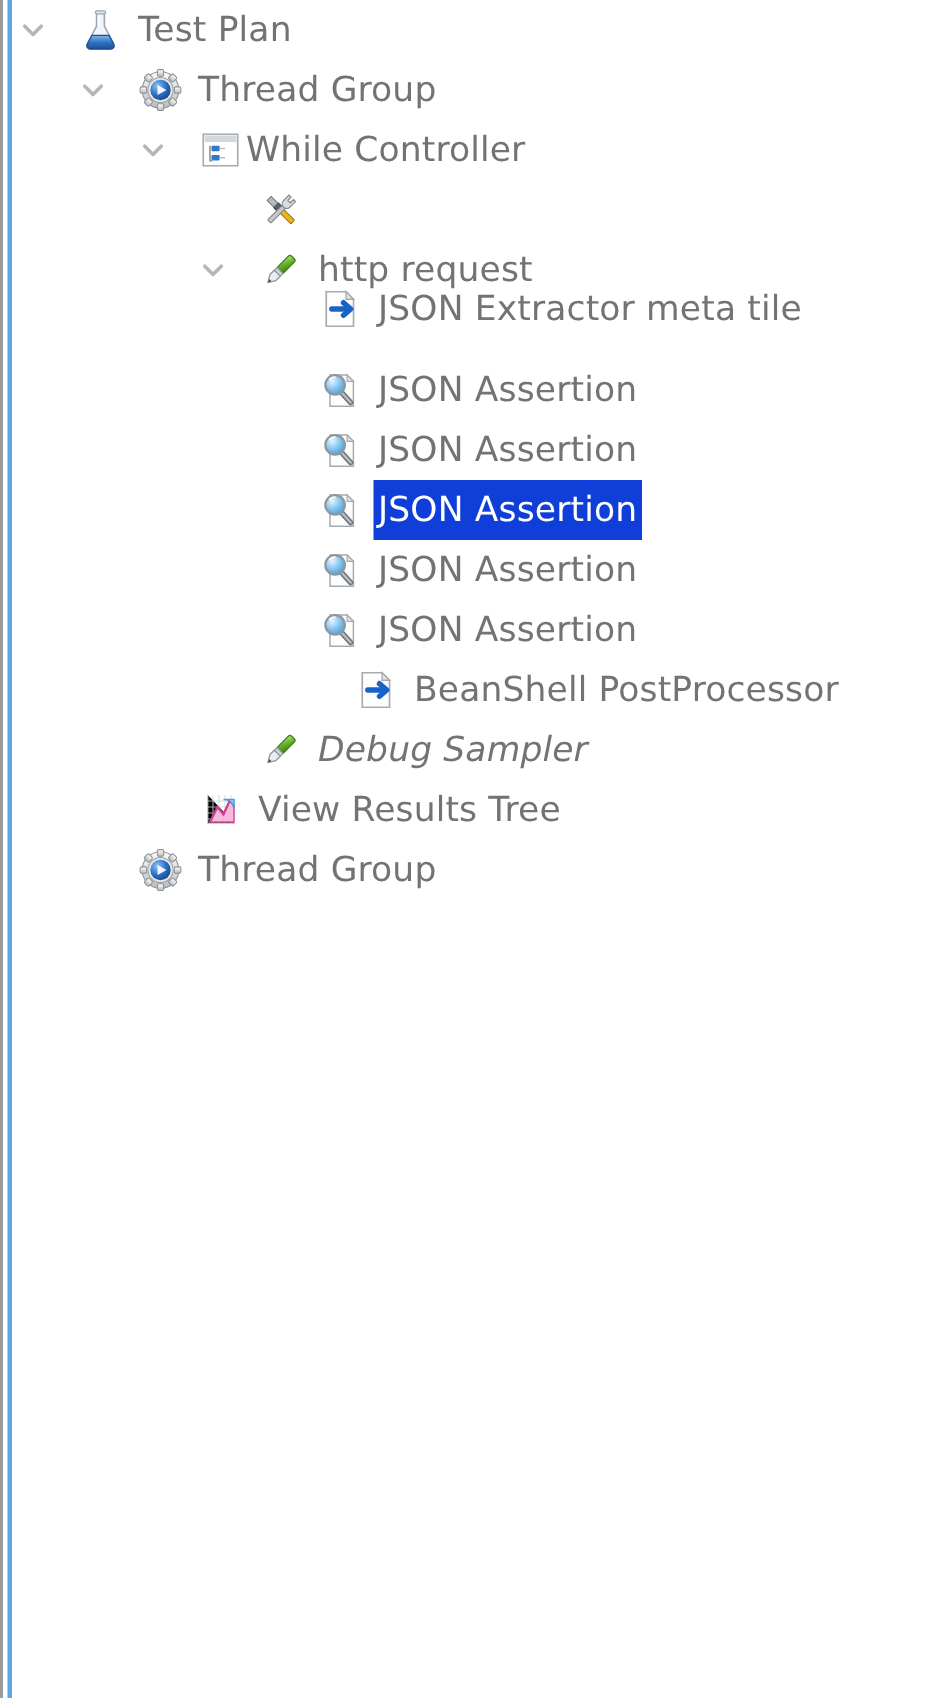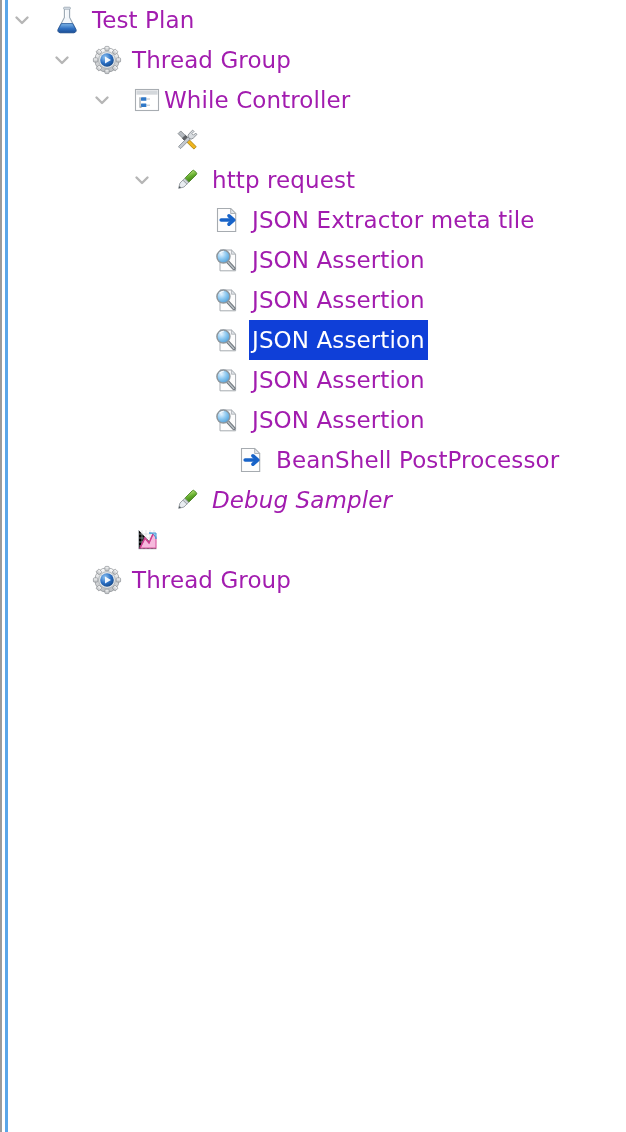--- a/index.html
+++ b/index.html
@@ -71,21 +71,21 @@
     justify-content: center;
   }
   .node-icon svg { display: block; }
 
   .node-label {
     position: absolute;
     top: 0;
     height: 40px;
     line-height: 40px;
     font-size: 23px;
-    color: #a21caf;
+    color: #737373;
     letter-spacing: 0.1px;
     padding: 0 3px;
   }
   .tree-row.selected .node-label {
     background: #0f3fd8;
     color: #ffffff;
   }
 
   
 </style>
@@ -216,21 +216,21 @@
         <g transform="rotate(45 15 15)">
           <rect x="12.2" y="3.2" width="5.6" height="13.0" rx="1.6" fill="url(#penG)" stroke="#3f7a17" stroke-width="0.8"></rect>
           <rect x="12.2" y="15.4" width="5.6" height="3.0" fill="#cfd4d9" stroke="#8b9197" stroke-width="0.7"></rect>
           <path d="M12.2 18.0 h5.6 v4.2 l-2.8 4.6 l-2.8 -4.6 Z" fill="#e9edf1" stroke="#8b9197" stroke-width="0.8"></path>
           <path d="M13.9 24.5 l1.1 2.2 l1.1 -2.2 Z" fill="#4a4f54"></path>
         </g>
       </svg>
         </div>
         <div class="node-label" style="left: 209px;">http request</div>
       </div>
-      <div class="tree-row" style="top: 200px; position: absolute; left: 0px; width: 590px; height: 40px;">
+      <div class="tree-row" style="top: 186px; position: absolute; left: 0px; width: 590px; height: 40px;">
         <div class="node-icon" style="left: 211px;">
           <svg width="30" height="30" viewBox="0 0 30 30">
         <path d="M5.5 3.5 h13.2 l5.0 5.0 v18.0 h-18.2 Z" fill="#fdfdfd" stroke="#a6abb0" stroke-width="1.1"></path>
         <path d="M18.7 3.5 v5.0 h5.0 Z" fill="#e2e6ea" stroke="#a6abb0" stroke-width="0.9"></path>
         <g stroke="#1763c8" stroke-width="3.6" fill="none" stroke-linecap="round" stroke-linejoin="round">
           <path d="M9.2 15.0 H20.6"></path>
           <path d="M17.0 10.8 L21.8 15.0 L17.0 19.2"></path>
         </g>
       </svg>
         </div>
@@ -387,20 +387,21 @@
         </g>
         <g stroke="#cfd4d9" stroke-width="0.7" opacity="0.8">
           <path d="M6.5 9 h18 M6.5 13 h18 M6.5 17 h18 M6.5 21 h18"></path>
           <path d="M10 5 v19 M14 5 v19 M18 5 v19 M22 5 v19"></path>
         </g>
         <path d="M8 23 L13 13 L17 18 L21 9 L24 12 L24 23 Z" fill="#f6b9dd" stroke="#d9569f" stroke-width="1.1"></path>
         <path d="M17 8 A6.5 6.5 0 0 1 24 14 L24 8 Z" fill="#9fd0f0" stroke="#4a9cd6" stroke-width="1"></path>
         <path d="M8 23 L13 13 L17 18 L21 9" fill="none" stroke="#cc3f8f" stroke-width="1.4"></path>
       </svg>
         </div>
+        <div class="node-label" style="left: 169px;">View Results Tree</div>
       </div>
       <div class="tree-row" style="top: 560px; position: absolute; left: 0px; width: 626px; height: 40px;">
         <div class="node-icon" style="left: 91px;">
           <svg width="30" height="30" viewBox="0 0 30 30">
         <defs>
           <linearGradient id="gearG" x1="0" y1="0" x2="0" y2="1">
             <stop offset="0" stop-color="#fcfcfc"></stop>
             <stop offset="1" stop-color="#b9bcbf"></stop>
           </linearGradient>
           <radialGradient id="orbG" cx="0.35" cy="0.3" r="0.8">

